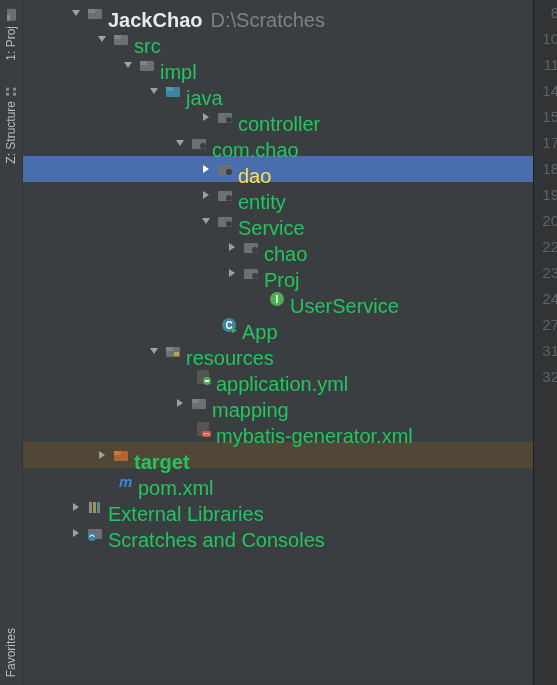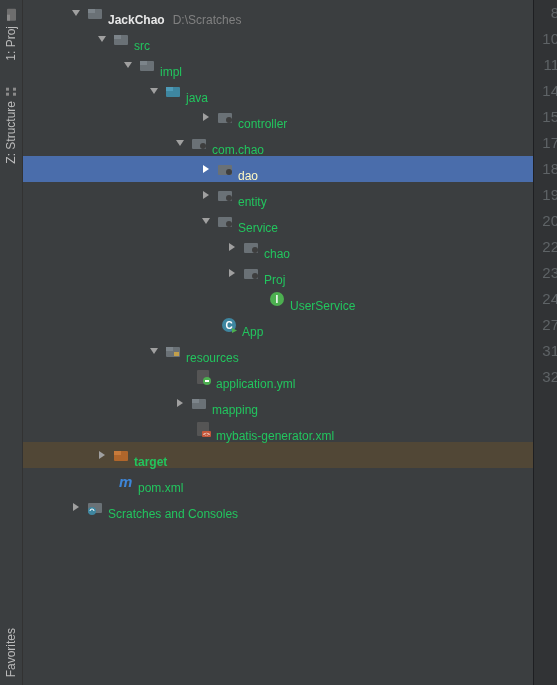--- a/index.html
+++ b/index.html
@@ -81,24 +81,24 @@
   }
   .icon {
     width: 18px;
     height: 18px;
     flex: 0 0 18px;
     margin-right: 4px;
     display: inline-flex;
     align-items: center;
     justify-content: center;
   }
-  .label { font-size: 12px; margin-top: 14px; }
+  .label { font-size: 20px; margin-top: 14px; }
   .label.bold { font-weight: 700; color: #E8E8E8; }
   .label.path { color: #808080; margin-left: 8px; }
-  .label.white { color: #fef9c3; }
+  .label.white { color: #fde047; }
   .label.light { color: #22c55e; }
   .gutter {
     flex: 0 0 25px;
     background: #313335;
     color: #5E6366;
     font-size: 15px;
     padding-top: 0;
     text-align: right;
     padding-right: 8px;
     line-height: 26px;
@@ -410,20 +410,36 @@
       </div>
       <div class="tree-row">
         <span class="indent" style="width:43px"></span>
         <span class="arrow">
           <svg width="10" height="10">
             <polygon points="2,1 8,5 2,9" fill="#A0A0A0"></polygon>
           </svg>
         </span>
         <span class="icon">
           <svg width="16" height="16">
+            <rect x="2" y="3" width="3" height="11" fill="#8A8A8A"></rect>
+            <rect x="6" y="3" width="3" height="11" fill="#A29058"></rect>
+            <rect x="10" y="3" width="3" height="11" fill="#5E8A8A"></rect>
+          </svg>
+        </span>
+        <span class="label light">External Libraries</span>
+      </div>
+      <div class="tree-row">
+        <span class="indent" style="width:43px"></span>
+        <span class="arrow">
+          <svg width="10" height="10">
+            <polygon points="2,1 8,5 2,9" fill="#A0A0A0"></polygon>
+          </svg>
+        </span>
+        <span class="icon">
+          <svg width="16" height="16">
             <rect x="1" y="4" width="14" height="10" rx="1" fill="#6A7176"></rect>
             <circle cx="5" cy="12" r="4" fill="#3E86A0"></circle>
             <path d="M3 12 A2 2 0 0 1 7 12" stroke="#FFF" stroke-width="1" fill="none"></path>
           </svg>
         </span>
         <span class="label light">Scratches and Consoles</span>
       </div>
     </div>
 
   <div class="gutter" id="gutter">

